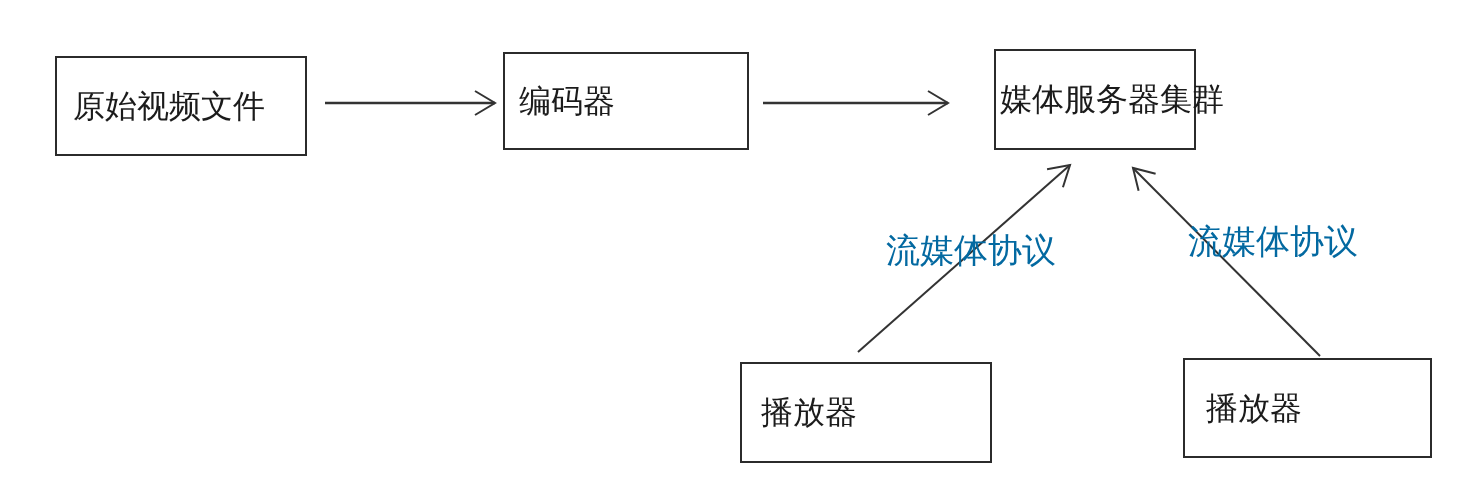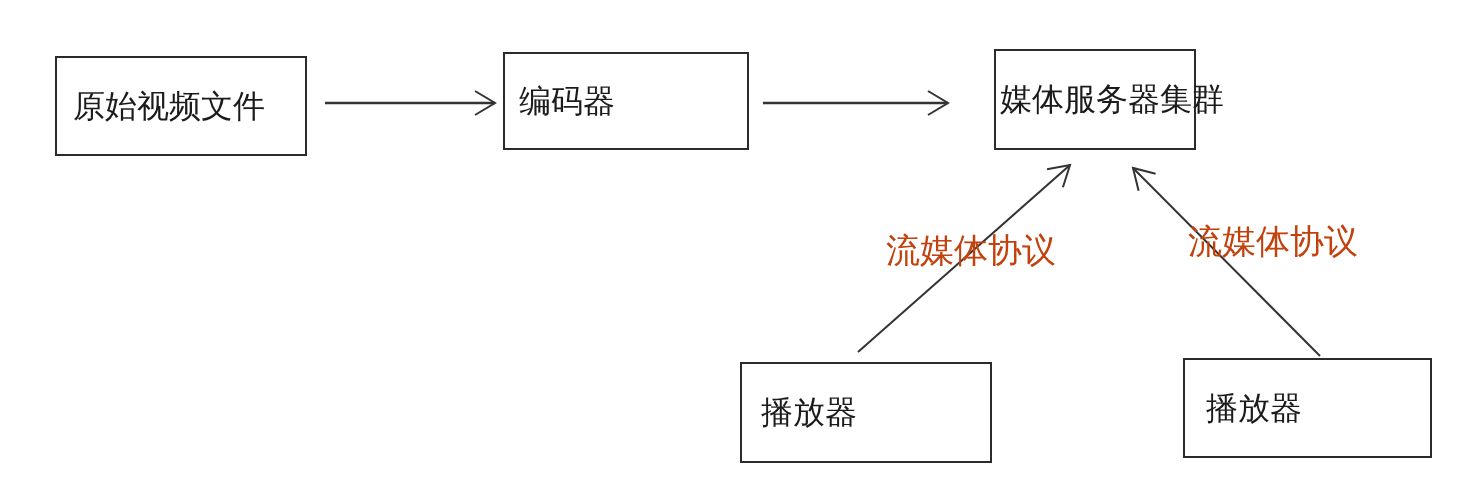--- a/index.html
+++ b/index.html
@@ -39,21 +39,21 @@
   }
   #box-source  { left: 55px;  top: 56px;  width: 252px; height: 100px; padding-left: 16px; }
   #box-encoder { left: 503px; top: 52px;  width: 246px; height: 98px;  padding-left: 14px; justify-content: center; }
   #box-cluster { left: 965px; top: 49px;  width: 202px; height: 101px; padding-left: 4px; margin-left: 29px; }
   #box-player1 { left: 740px; top: 362px; width: 252px; height: 101px; padding-left: 19px; }
   #box-player2 { left: 1183px; top: 358px; width: 249px; height: 100px; padding-left: 21px; }
   .edge-label {
     position: absolute;
     font-size: 34px;
     line-height: 40px;
-    color: #c2410c;
+    color: #0369a1;
     white-space: nowrap;
   }
   #edge-label-1 { left: 886px;  top: 230px; }
   #edge-label-2 { left: 1188px; top: 221px; }
 </style>
 </head>
 <body>
 
 <div class="canvas">
 

